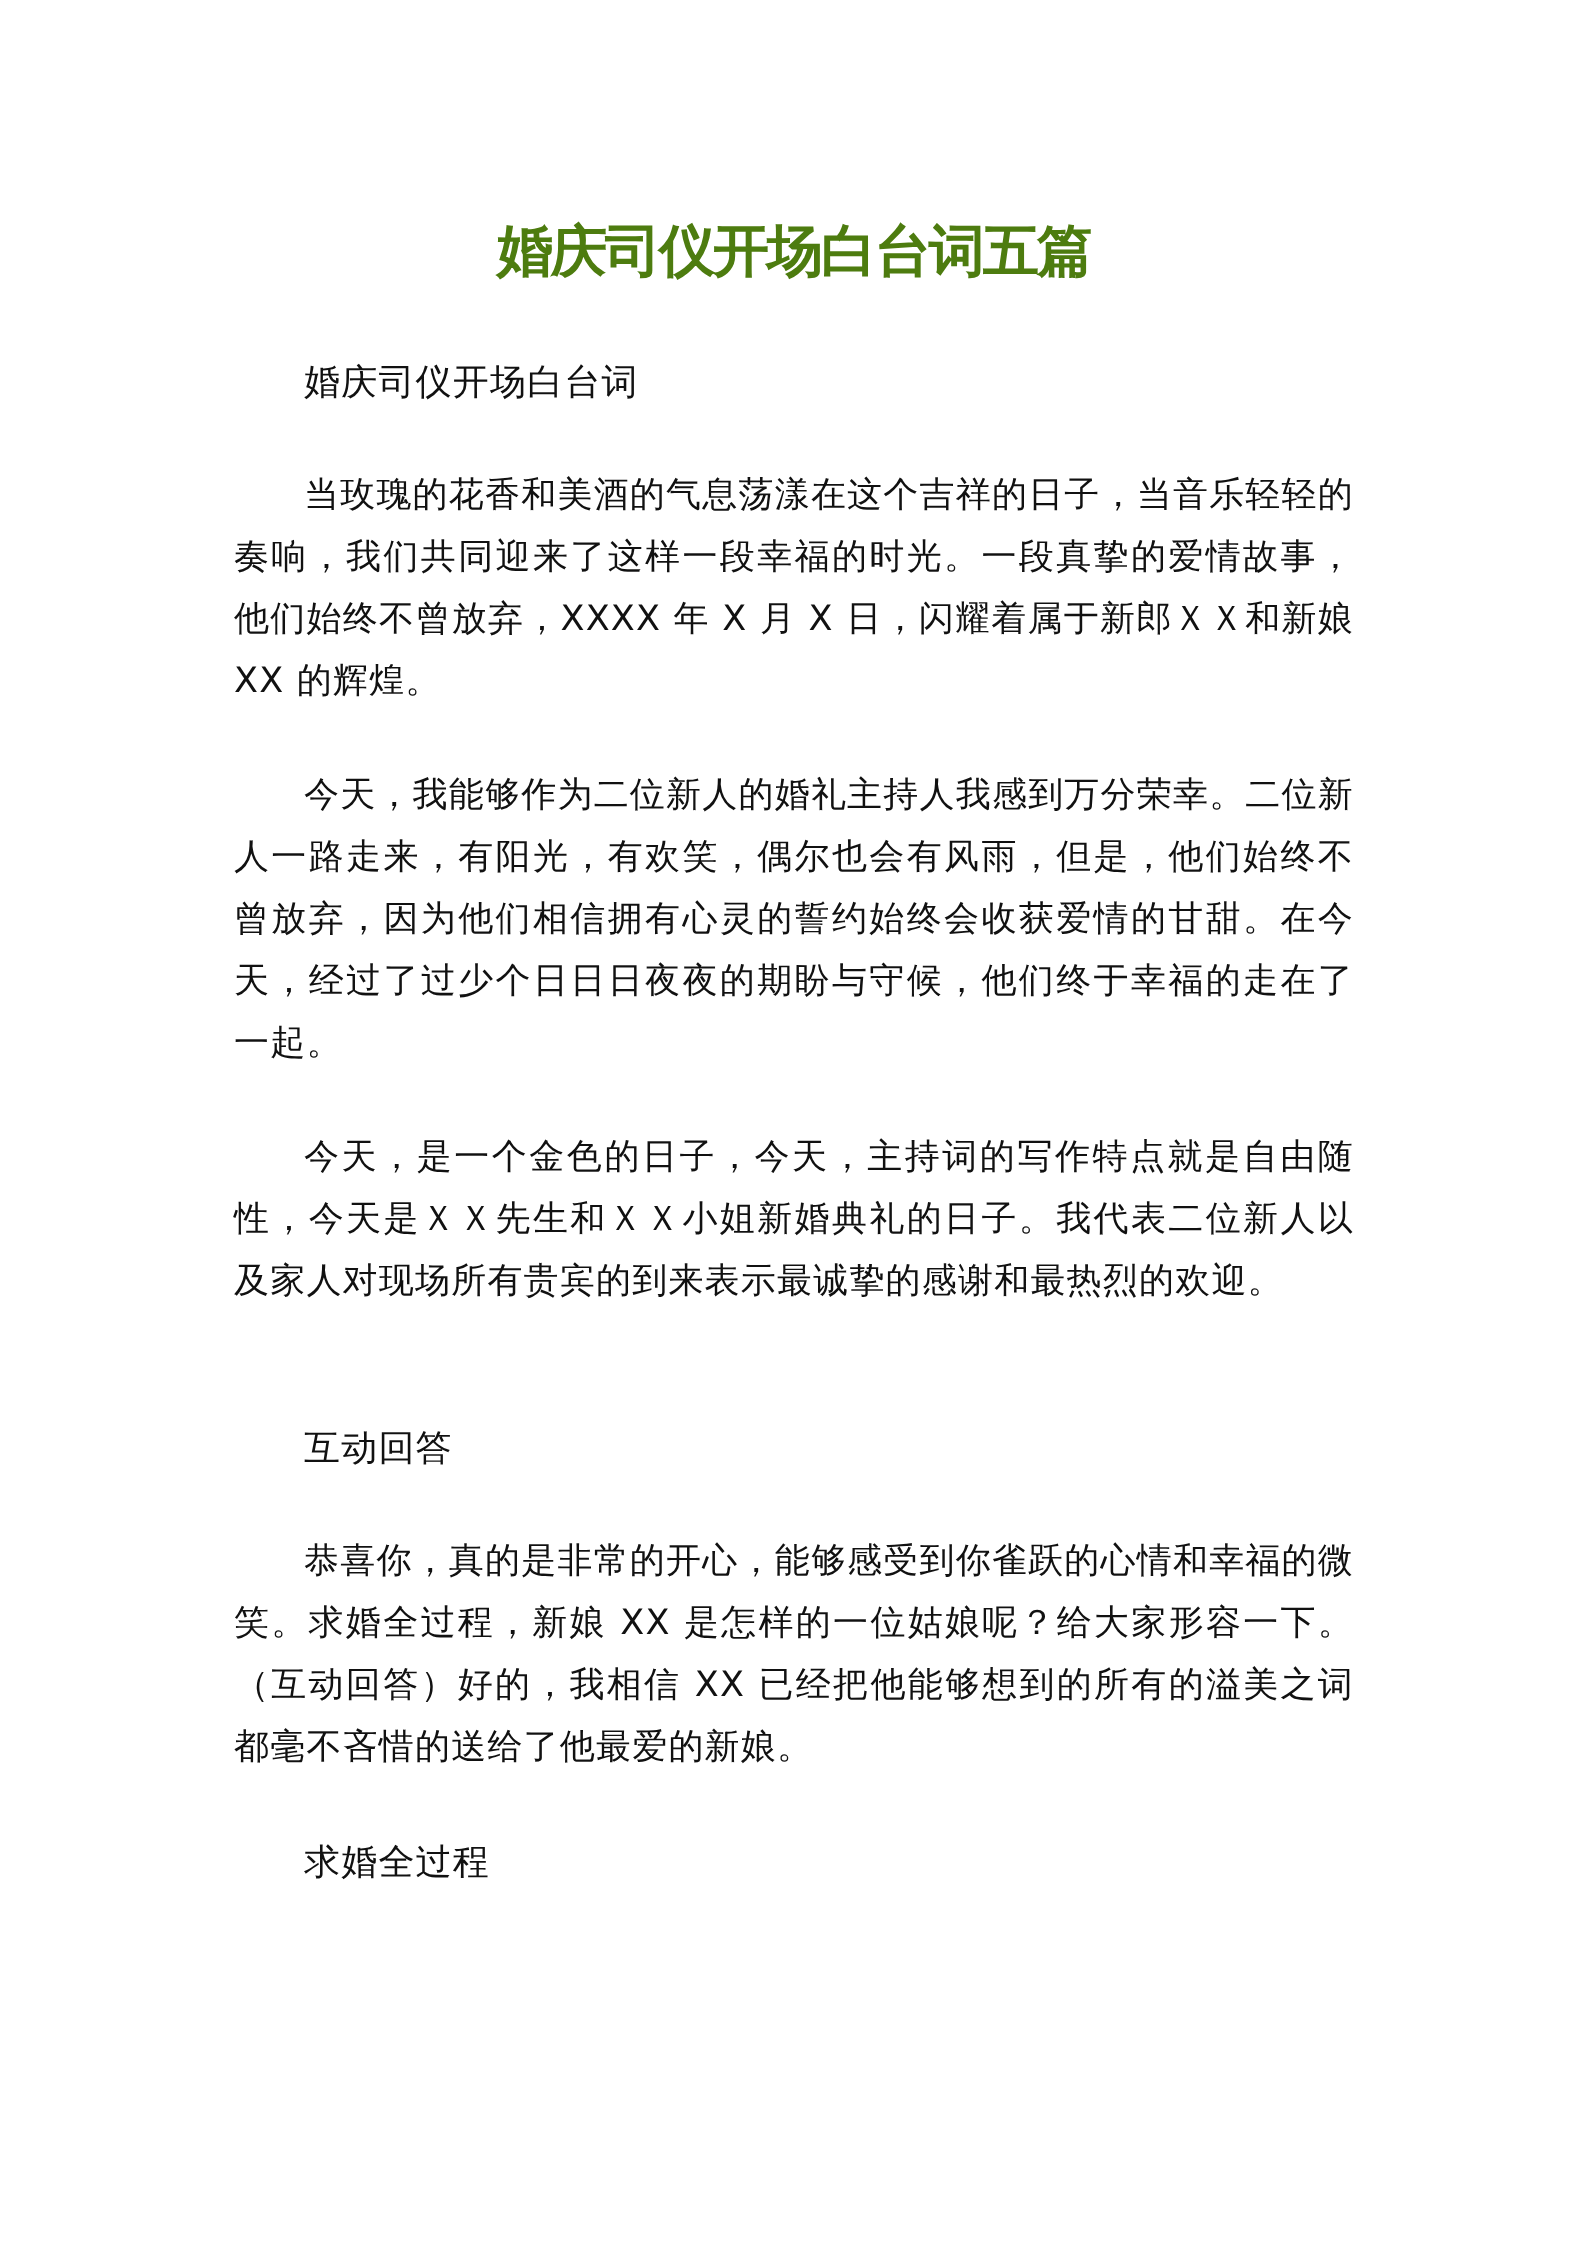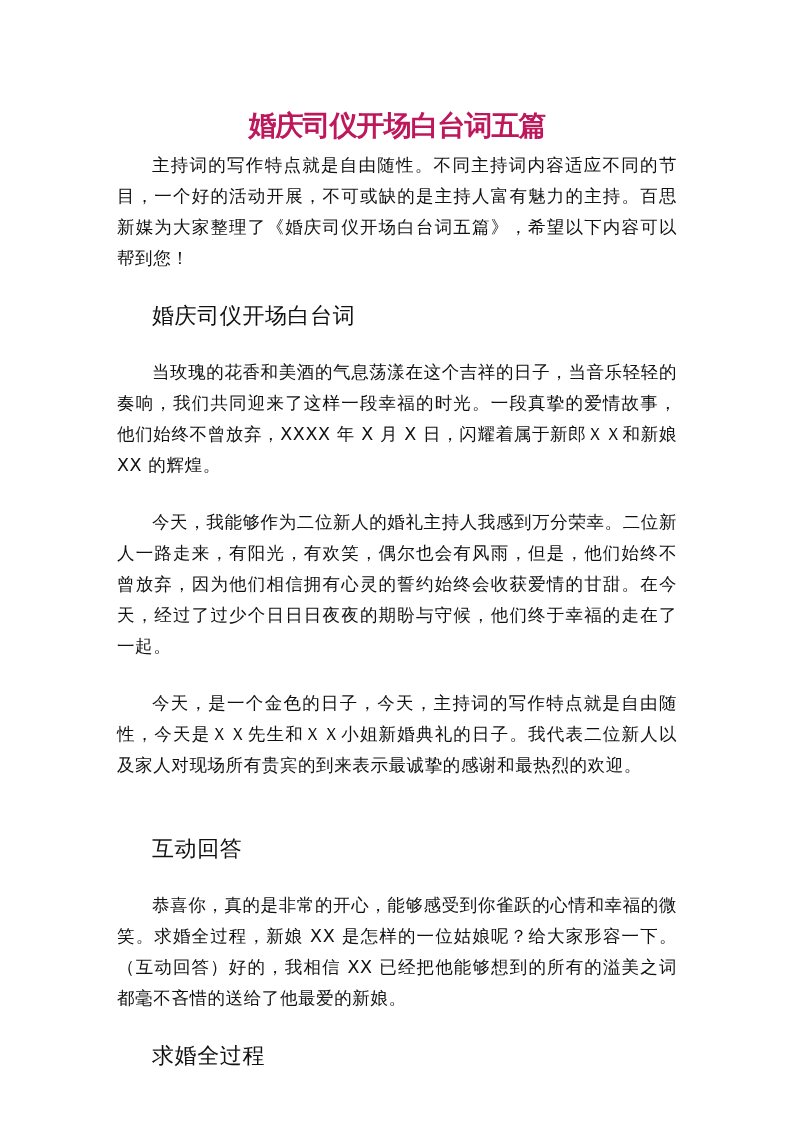--- a/index.html
+++ b/index.html
@@ -22,49 +22,48 @@
       width: 560px;
     }
     .title {
       text-align: center;
       font-size: 28px;
       font-weight: bold;
       line-height: 44px;
       height: 44px;
       margin: 0 0 2px 0;
       letter-spacing: -1px;
-      color: #be185d;
+      color: #4d7c0f;
     }
     .para {
       font-size: 17.5px;
       line-height: 31px;
       margin: 0;
       text-indent: 35px;
       letter-spacing: 0.6px;
       text-align: justify;
       word-break: break-all;
     }
     .gap {
       height: 26px;
     }
     .subhead {
-      font-size: 22px;
+      font-size: 18px;
       line-height: 31px;
       margin: 0;
       text-indent: 35px;
       letter-spacing: 0.6px;
     }
   </style>
 </head>
 <body>
 
 <div class="page">
   <h1 class="title">婚庆司仪开场白台词五篇</h1>
 
-  <p class="para">主持词的写作特点就是自由随性。不同主持词内容适应不同的节目，一个好的活动开展，不可或缺的是主持人富有魅力的主持。百思新媒为大家整理了《婚庆司仪开场白台词五篇》，希望以下内容可以帮到您！</p>
   <div class="gap"></div>
 
   <p class="subhead">婚庆司仪开场白台词</p>
   <div class="gap"></div>
 
   <p class="para">当玫瑰的花香和美酒的气息荡漾在这个吉祥的日子，当音乐轻轻的奏响，我们共同迎来了这样一段幸福的时光。一段真挚的爱情故事，他们始终不曾放弃，XXXX 年 X 月 X 日，闪耀着属于新郎ＸＸ和新娘 XX 的辉煌。</p>
   <div class="gap"></div>
 
   <p class="para">今天，我能够作为二位新人的婚礼主持人我感到万分荣幸。二位新人一路走来，有阳光，有欢笑，偶尔也会有风雨，但是，他们始终不曾放弃，因为他们相信拥有心灵的誓约始终会收获爱情的甘甜。在今天，经过了过少个日日日夜夜的期盼与守候，他们终于幸福的走在了一起。</p>
   <div class="gap"></div>

